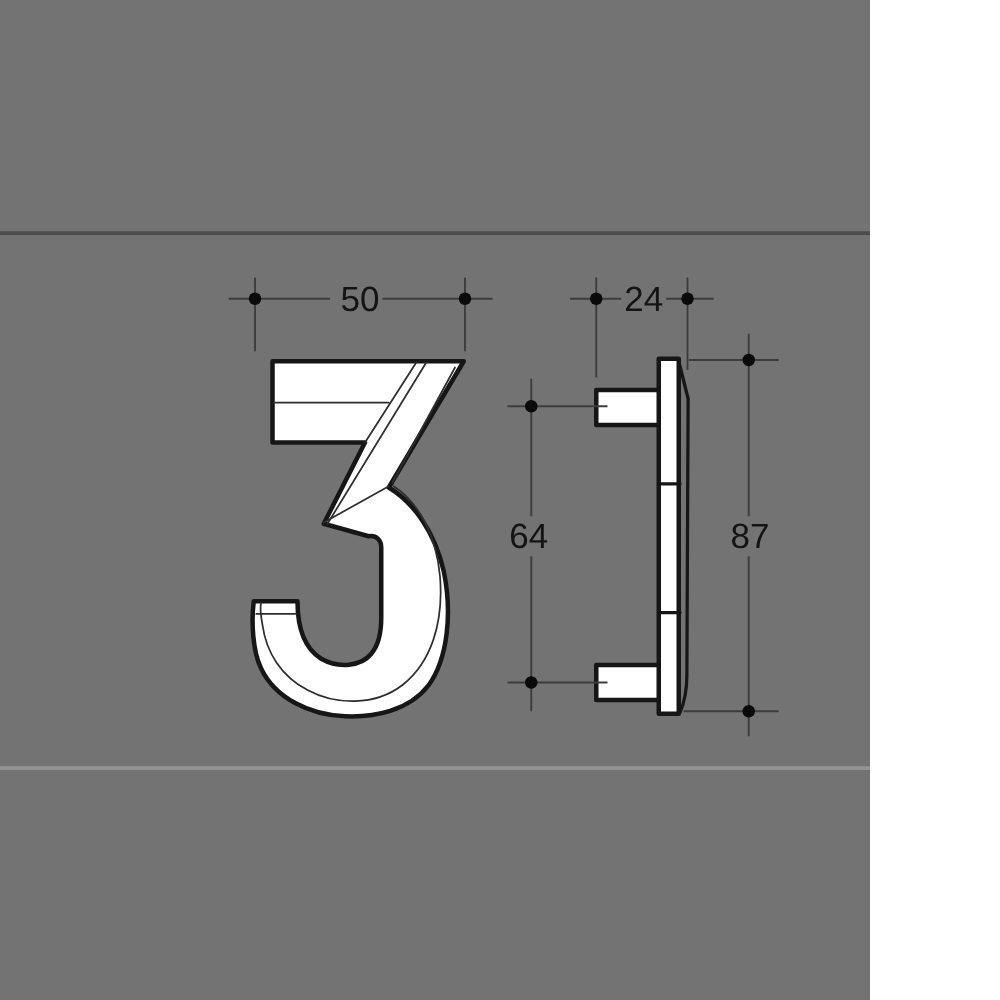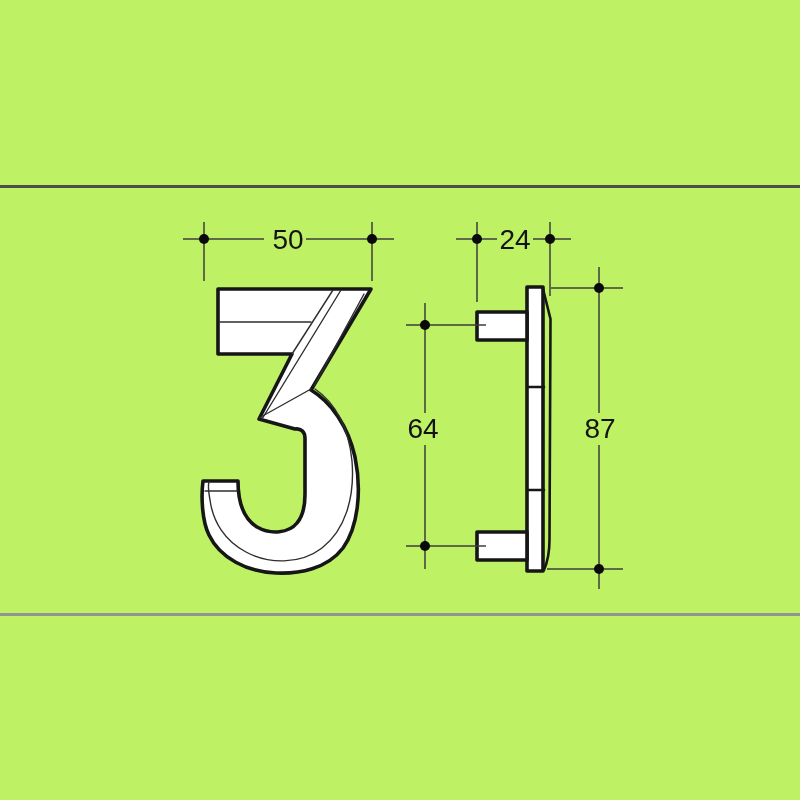--- a/index.html
+++ b/index.html
@@ -2,23 +2,23 @@
 <html><head>
 <meta charset="utf-8">
 <style>
   html, body {
     margin: 0;
     padding: 0;
     background: #ffffff;
   }
   #page {
     position: relative;
-    width: 800px;
+    width: 696px;
     height: 800px;
-    background: #bef264;
+    background: #737373;
     overflow: hidden;
     font-family: "Liberation Sans", sans-serif;
   }
   .rule {
     position: absolute;
     left: 0;
     width: 800px;
     height: 0;
     border-top-style: solid;
   }

